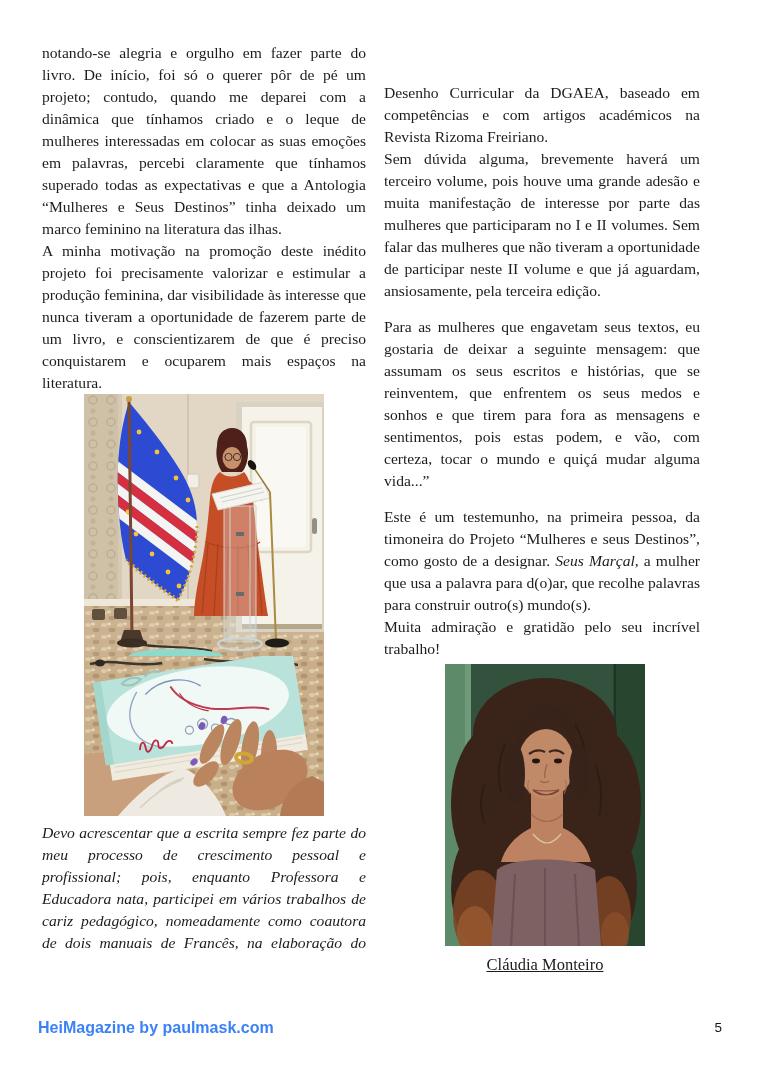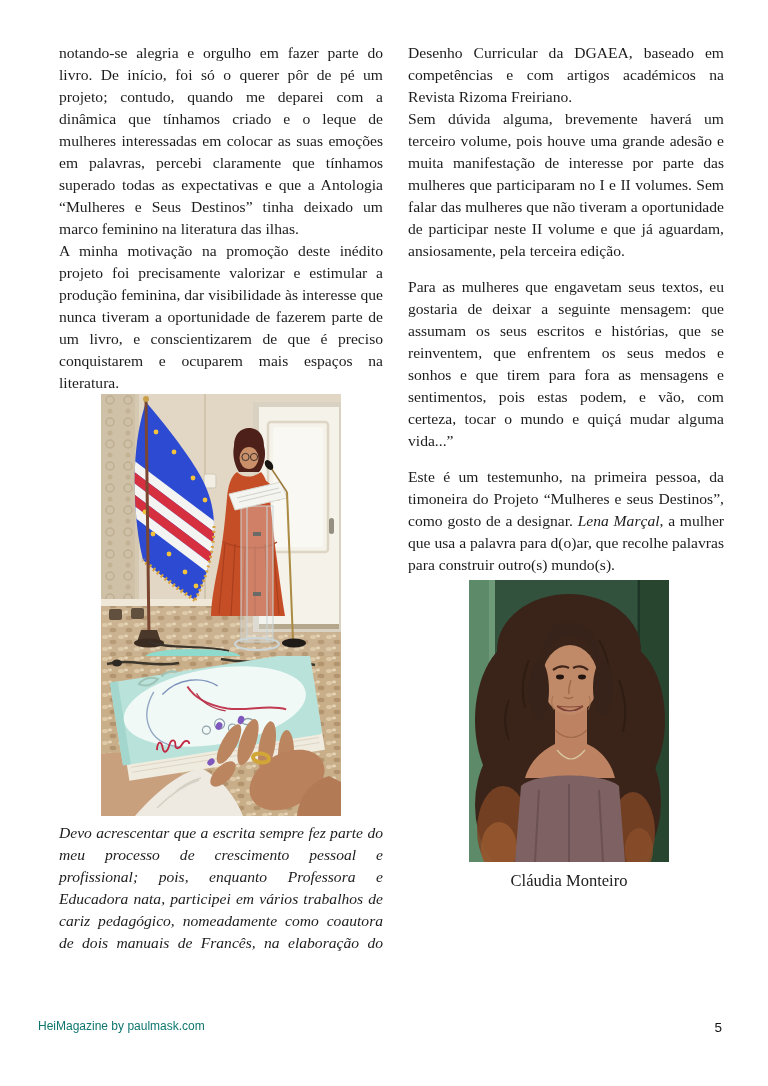--- a/index.html
+++ b/index.html
@@ -1,37 +1,37 @@
 <!DOCTYPE html>
 <html><head>
 <meta charset="utf-8">
 <style>
   html,body{margin:0;padding:0;background:#ffffff;}
   .page{
     position:relative;width:768px;height:1086px;background:#ffffff;overflow:hidden;
     font-family:"Liberation Serif", serif;color:#1c1c1c;
   }
   .col{position:absolute;top:42px;text-align:justify;font-size:15.6px;line-height:22px;}
-  .col-left{left:42px;width:324px;margin-left:17px;}
-  .col-right{left:408px;width:316px;}
+  .col-left{left:42px;width:324px;}
+  .col-right{left:384px;width:316px;margin-top:40px;}
   .col p{margin:0;hyphens:none;}
   p.space-before{margin-top:14px;}
   p.justify-last{text-align-last:justify;font-style:italic;}
   .em{font-style:italic;}
   figure{margin:0;padding:0;line-height:0;}
   .fig-left{margin-left:42px;}
   .fig-right{margin-left:61px;margin-top:4px;}
   .bottom-text{margin-top:6px;}
   .caption{
     width:200px;margin:8px 0 0 61px;text-align:center;
-    font-size:16.5px;line-height:22px;text-align-last:center;
+    font-size:16.5px;line-height:22px;text-align-last:center;text-decoration:underline;
   }
   .footer-left{
     position:absolute;left:38px;top:1019px;
-    font-family:"Liberation Sans", sans-serif;font-size:12px;color:#0f766e;
+    font-family:"Liberation Sans", sans-serif;font-size:16px;color:#3b82f6;font-weight:bold;
   }
   .page-num{
     position:absolute;right:46px;top:1020px;
     font-family:"Liberation Sans", sans-serif;font-size:13.5px;color:#141414;
   }
 </style>
 </head>
 <body>
 
 <div class="page">
@@ -194,21 +194,22 @@
     <div class="bottom-text">
         <p class="justify-last"><span>Devo acrescentar que a escrita sempre fez parte do meu processo de crescimento pessoal e profissional; pois, enquanto Professora e Educadora nata, participei em vários trabalhos de cariz pedagógico, nomeadamente como coautora de dois manuais de Francês, na elaboração do</span></p>
       </div>
   </div>
 
   <div class="col col-right">
     <div>
         <p><span>Desenho Curricular da DGAEA, baseado em competências e com artigos académicos na Revista Rizoma Freiriano.</span></p>
         <p><span>Sem dúvida alguma, brevemente haverá um terceiro volume, pois houve uma grande adesão e muita manifestação de interesse por parte das mulheres que participaram no I e II volumes. Sem falar das mulheres que não tiveram a oportunidade de participar neste II volume e que já aguardam, ansiosamente, pela terceira edição.</span></p>
         <p class="space-before"><span>Para as mulheres que engavetam seus textos, eu gostaria de deixar a seguinte mensagem: que assumam os seus escritos e histórias, que se reinventem, que enfrentem os seus medos e sonhos e que tirem para fora as mensagens e sentimentos, pois estas podem, e vão, com certeza, tocar o mundo e quiçá mudar alguma vida...”</span></p>
-        <p class="space-before"><span>Este é um testemunho, na primeira pessoa, da timoneira do Projeto “Mulheres e seus Destinos”, como gosto de a designar. </span><span class="em">Lena Marçal</span><span>, a mulher que usa a palavra para d(o)ar, que recolhe palavras para construir outro(s) mundo(s).</span></p>
+        <p class="space-before"><span>Este é um testemunho, na primeira pessoa, da timoneira do Projeto “Mulheres e seus Destinos”, como gosto de a designar. </span><span class="em">Seus Marçal</span><span>, a mulher que usa a palavra para d(o)ar, que recolhe palavras para construir outro(s) mundo(s).</span></p>
+        <p><span>Muita admiração e gratidão pelo seu incrível trabalho!</span></p>
       </div>
 
     <figure class="fig-right">
       <svg width="200" height="282" viewBox="0 0 200 282">
         <rect width="200" height="282" fill="#33523d"></rect>
         <rect width="26" height="282" fill="#5d8a68"></rect>
         <rect x="20" width="6" height="282" fill="#7fa98a" opacity="0.5"></rect>
         <rect x="168" width="32" height="282" fill="#27452f"></rect>
         <line x1="170" y1="0" x2="170" y2="282" stroke="#1d3526" stroke-width="2"></line>
         <g fill="#3a2419">

